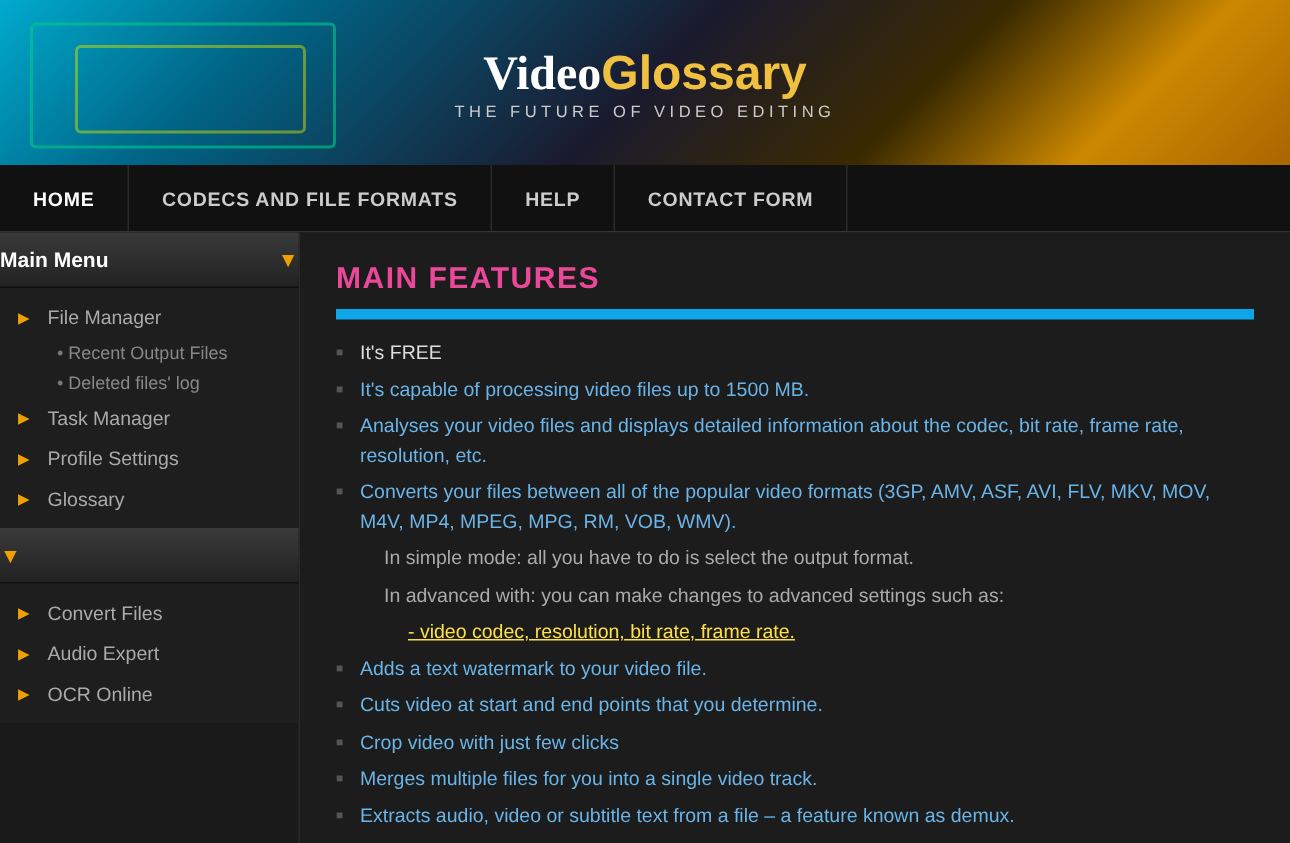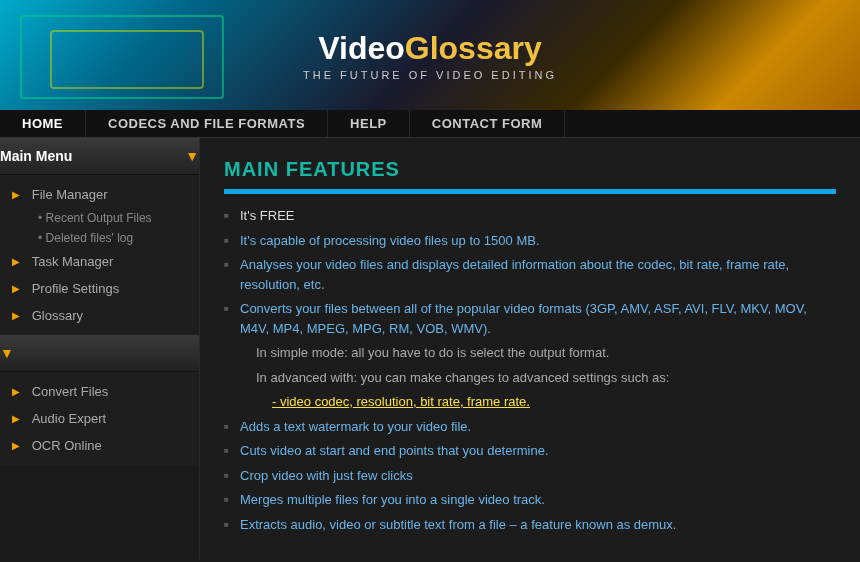--- a/index.html
+++ b/index.html
@@ -15,20 +15,21 @@
       justify-content: center;
     }
     #header .logo-area {
       text-align: center;
       z-index: 2;
     }
     #header .logo-video {
       font-size: 32px;
       font-weight: bold;
       color: #fff;
+      font-family: Liberation Serif, serif;
     }
     #header .logo-toolbox {
       font-size: 32px;
       font-weight: bold;
       color: #f0c040;
     }
     #header .tagline {
       font-size: 11px;
       letter-spacing: 3px;
       color: #ccc;
@@ -56,21 +57,21 @@
       width: 150px;
       height: 55px;
       border: 2px solid #ccdd00;
       border-radius: 4px;
       opacity: 0.5;
     }
 
     
     #nav {
       background: #111;
-      height: 28px;
+      height: 45px;
       display: flex;
       align-items: stretch;
       border-bottom: 1px solid #333;
       text-align: center;
     }
     .nav-item {
       display: flex;
       align-items: center;
       padding: 0 22px;
       font-size: 13px;
@@ -147,23 +148,23 @@
     
     #content {
       flex: 1;
       background: #1c1c1c;
       padding: 20px 24px;
     }
 
     #content h2 {
       font-size: 20px;
       font-weight: bold;
-      color: #14b8a6;
+      color: #ec4899;
       margin-bottom: 12px;
-      border-bottom: 5px solid #0ea5e9;
+      border-bottom: 7px solid #0ea5e9;
       padding-bottom: 8px;
       text-transform: uppercase;
       letter-spacing: 1px;
     }
 
     .feature-list {
       list-style: none;
       padding: 0;
     }
     .feature-list li {

